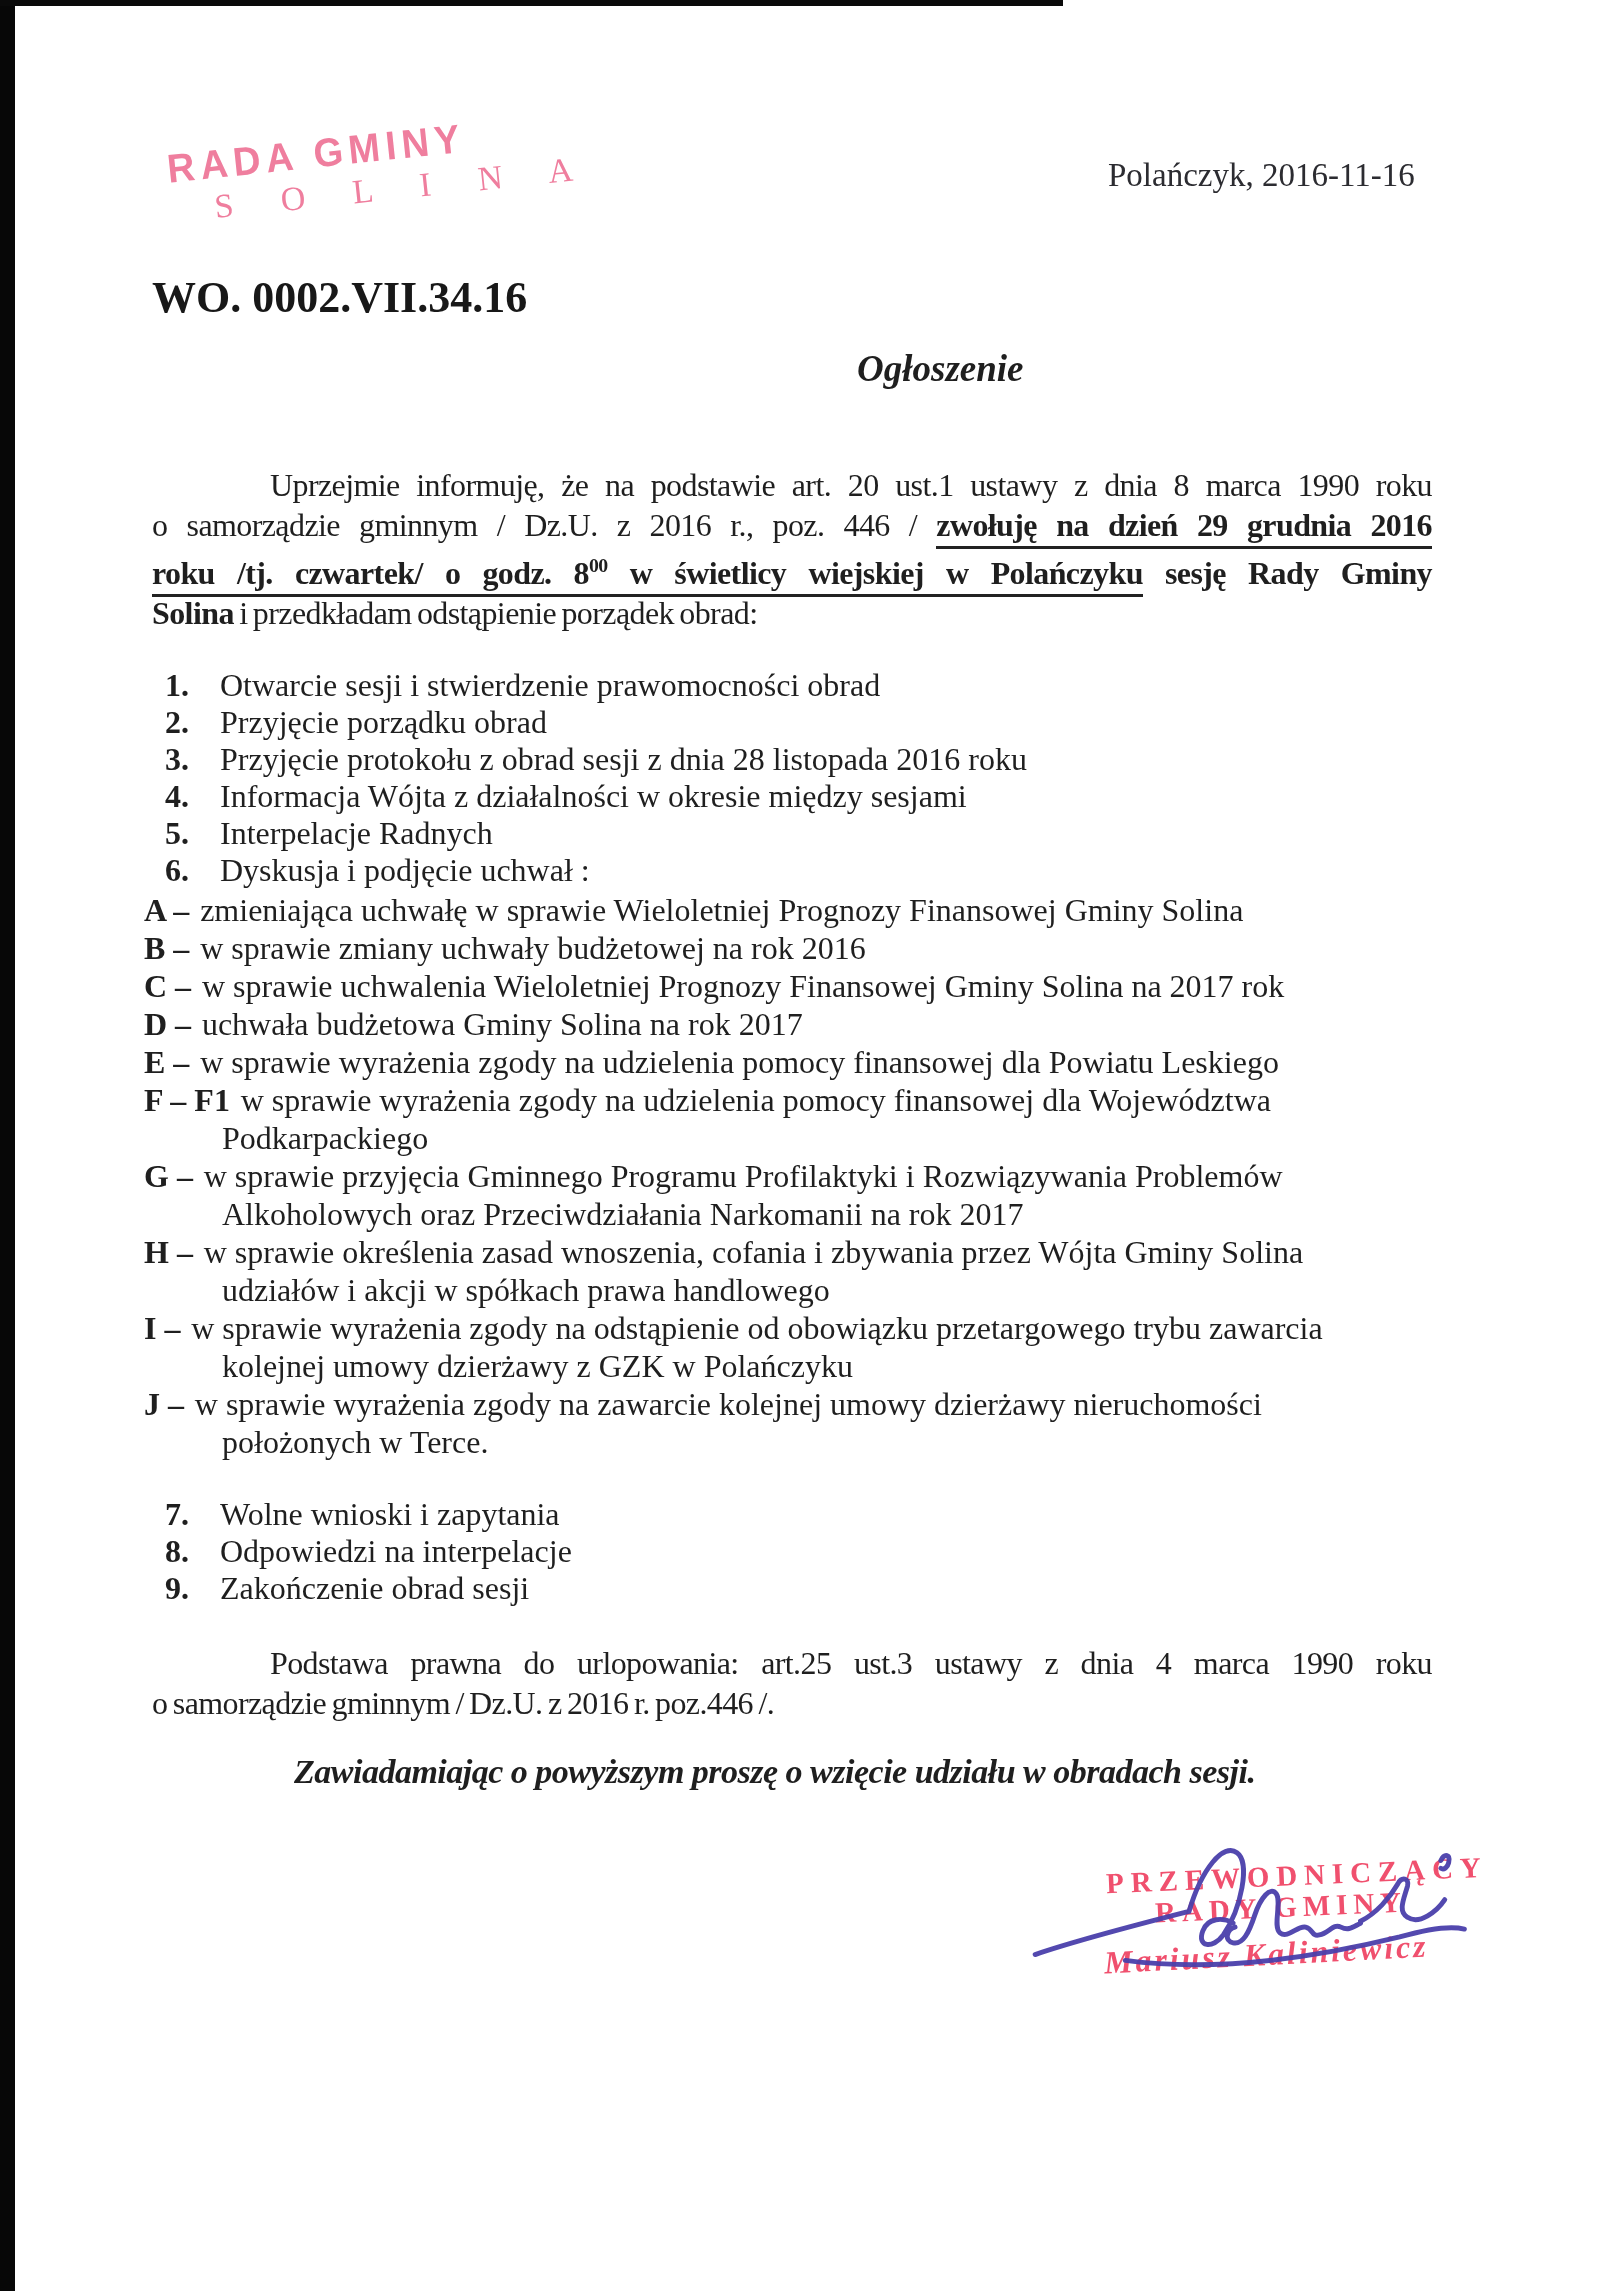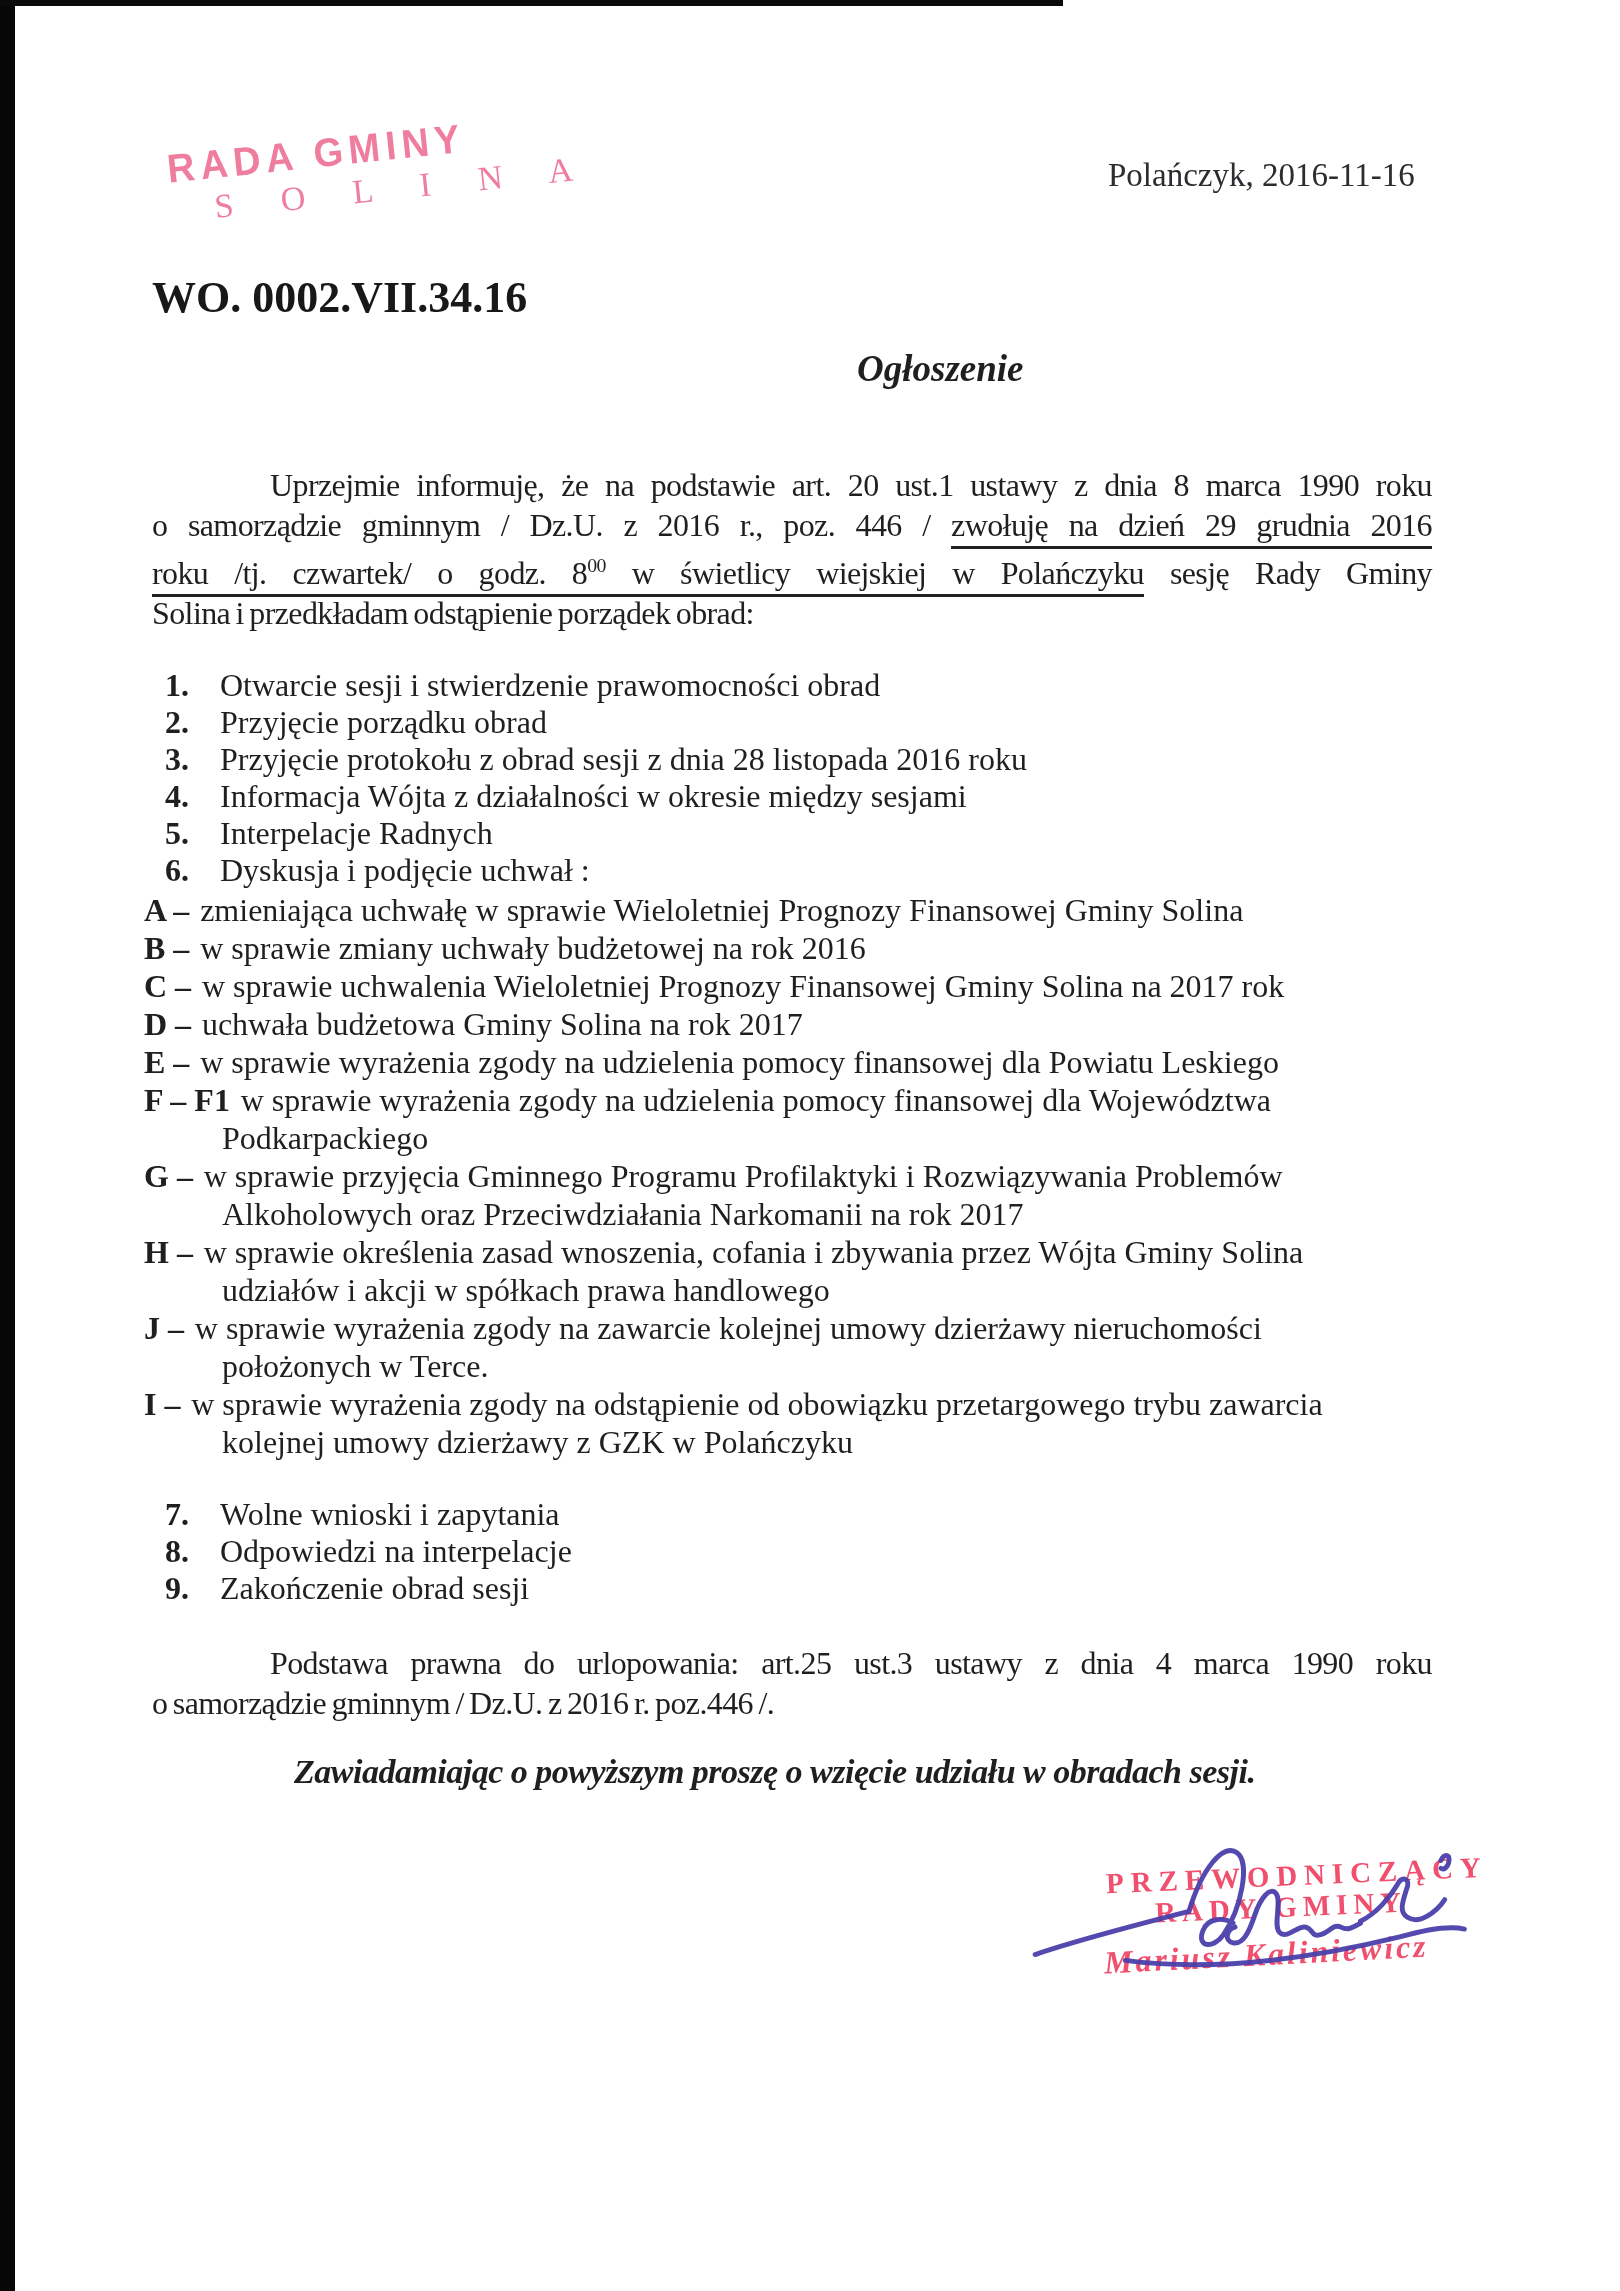--- a/index.html
+++ b/index.html
@@ -21,21 +21,21 @@
   .ref-number{left:152px;top:272px;font-size:44px;font-weight:bold;color:#181818;}
   .doc-title{left:857px;top:347px;font-size:37px;font-weight:bold;font-style:italic;}
 
   
   .textblock{width:1280px;font-size:32px;line-height:40px;}
   .intro{left:152px;top:465px;}
   .legal{left:152px;top:1643px;}
   .tl{letter-spacing:-0.6px;word-spacing:-2px;}
   .tl.justify{text-align:justify;text-align-last:justify;}
   .tl.indent{text-indent:118px;}
-  .b{font-weight:normal;}
+  .b{font-weight:bold;}
   .uwrap{border-bottom:3.9px solid #222;padding-bottom:2.9px;}
   .sup{font-size:0.62em;vertical-align:0.62em;}
 
   
   .agenda{left:165px;font-size:32px;line-height:37px;}
   .agenda.first{top:667px;}
   .agenda.last{top:1496px;}
   .agenda-item{display:flex;}
   .agenda-num{width:55px;font-weight:bold;flex:0 0 auto;}
   .resolutions{left:144px;top:891px;font-size:32px;line-height:38px;width:1304px;}
@@ -151,32 +151,32 @@
     <div class="res-item">
     <div class="res-line">
       <b class="res-prefix">H –</b><span class="res-text">w sprawie określenia zasad wnoszenia, cofania i zbywania przez Wójta Gminy Solina</span>
     </div>
     <div class="res-cont">
         <div class="res-cline">udziałów i akcji w spółkach prawa handlowego</div>
       </div>
   </div>
     <div class="res-item">
     <div class="res-line">
+      <b class="res-prefix">I –</b><span class="res-text">w sprawie wyrażenia zgody na odstąpienie od obowiązku przetargowego trybu zawarcia</span>
+    </div>
+    <div class="res-cont">
+        <div class="res-cline">kolejnej umowy dzierżawy z GZK w Polańczyku</div>
+      </div>
+  </div>
+    <div class="res-item">
+    <div class="res-line">
       <b class="res-prefix">J –</b><span class="res-text">w sprawie wyrażenia zgody na zawarcie kolejnej umowy dzierżawy nieruchomości</span>
     </div>
     <div class="res-cont">
         <div class="res-cline">położonych w Terce.</div>
-      </div>
-  </div>
-    <div class="res-item">
-    <div class="res-line">
-      <b class="res-prefix">I –</b><span class="res-text">w sprawie wyrażenia zgody na odstąpienie od obowiązku przetargowego trybu zawarcia</span>
-    </div>
-    <div class="res-cont">
-        <div class="res-cline">kolejnej umowy dzierżawy z GZK w Polańczyku</div>
       </div>
   </div>
   </div>
 
 <div class="abs agenda last">
     <div class="agenda-item">
     <b class="agenda-num">7.</b>
     <span class="agenda-text">Wolne wnioski i zapytania</span>
   </div>
     <div class="agenda-item">

